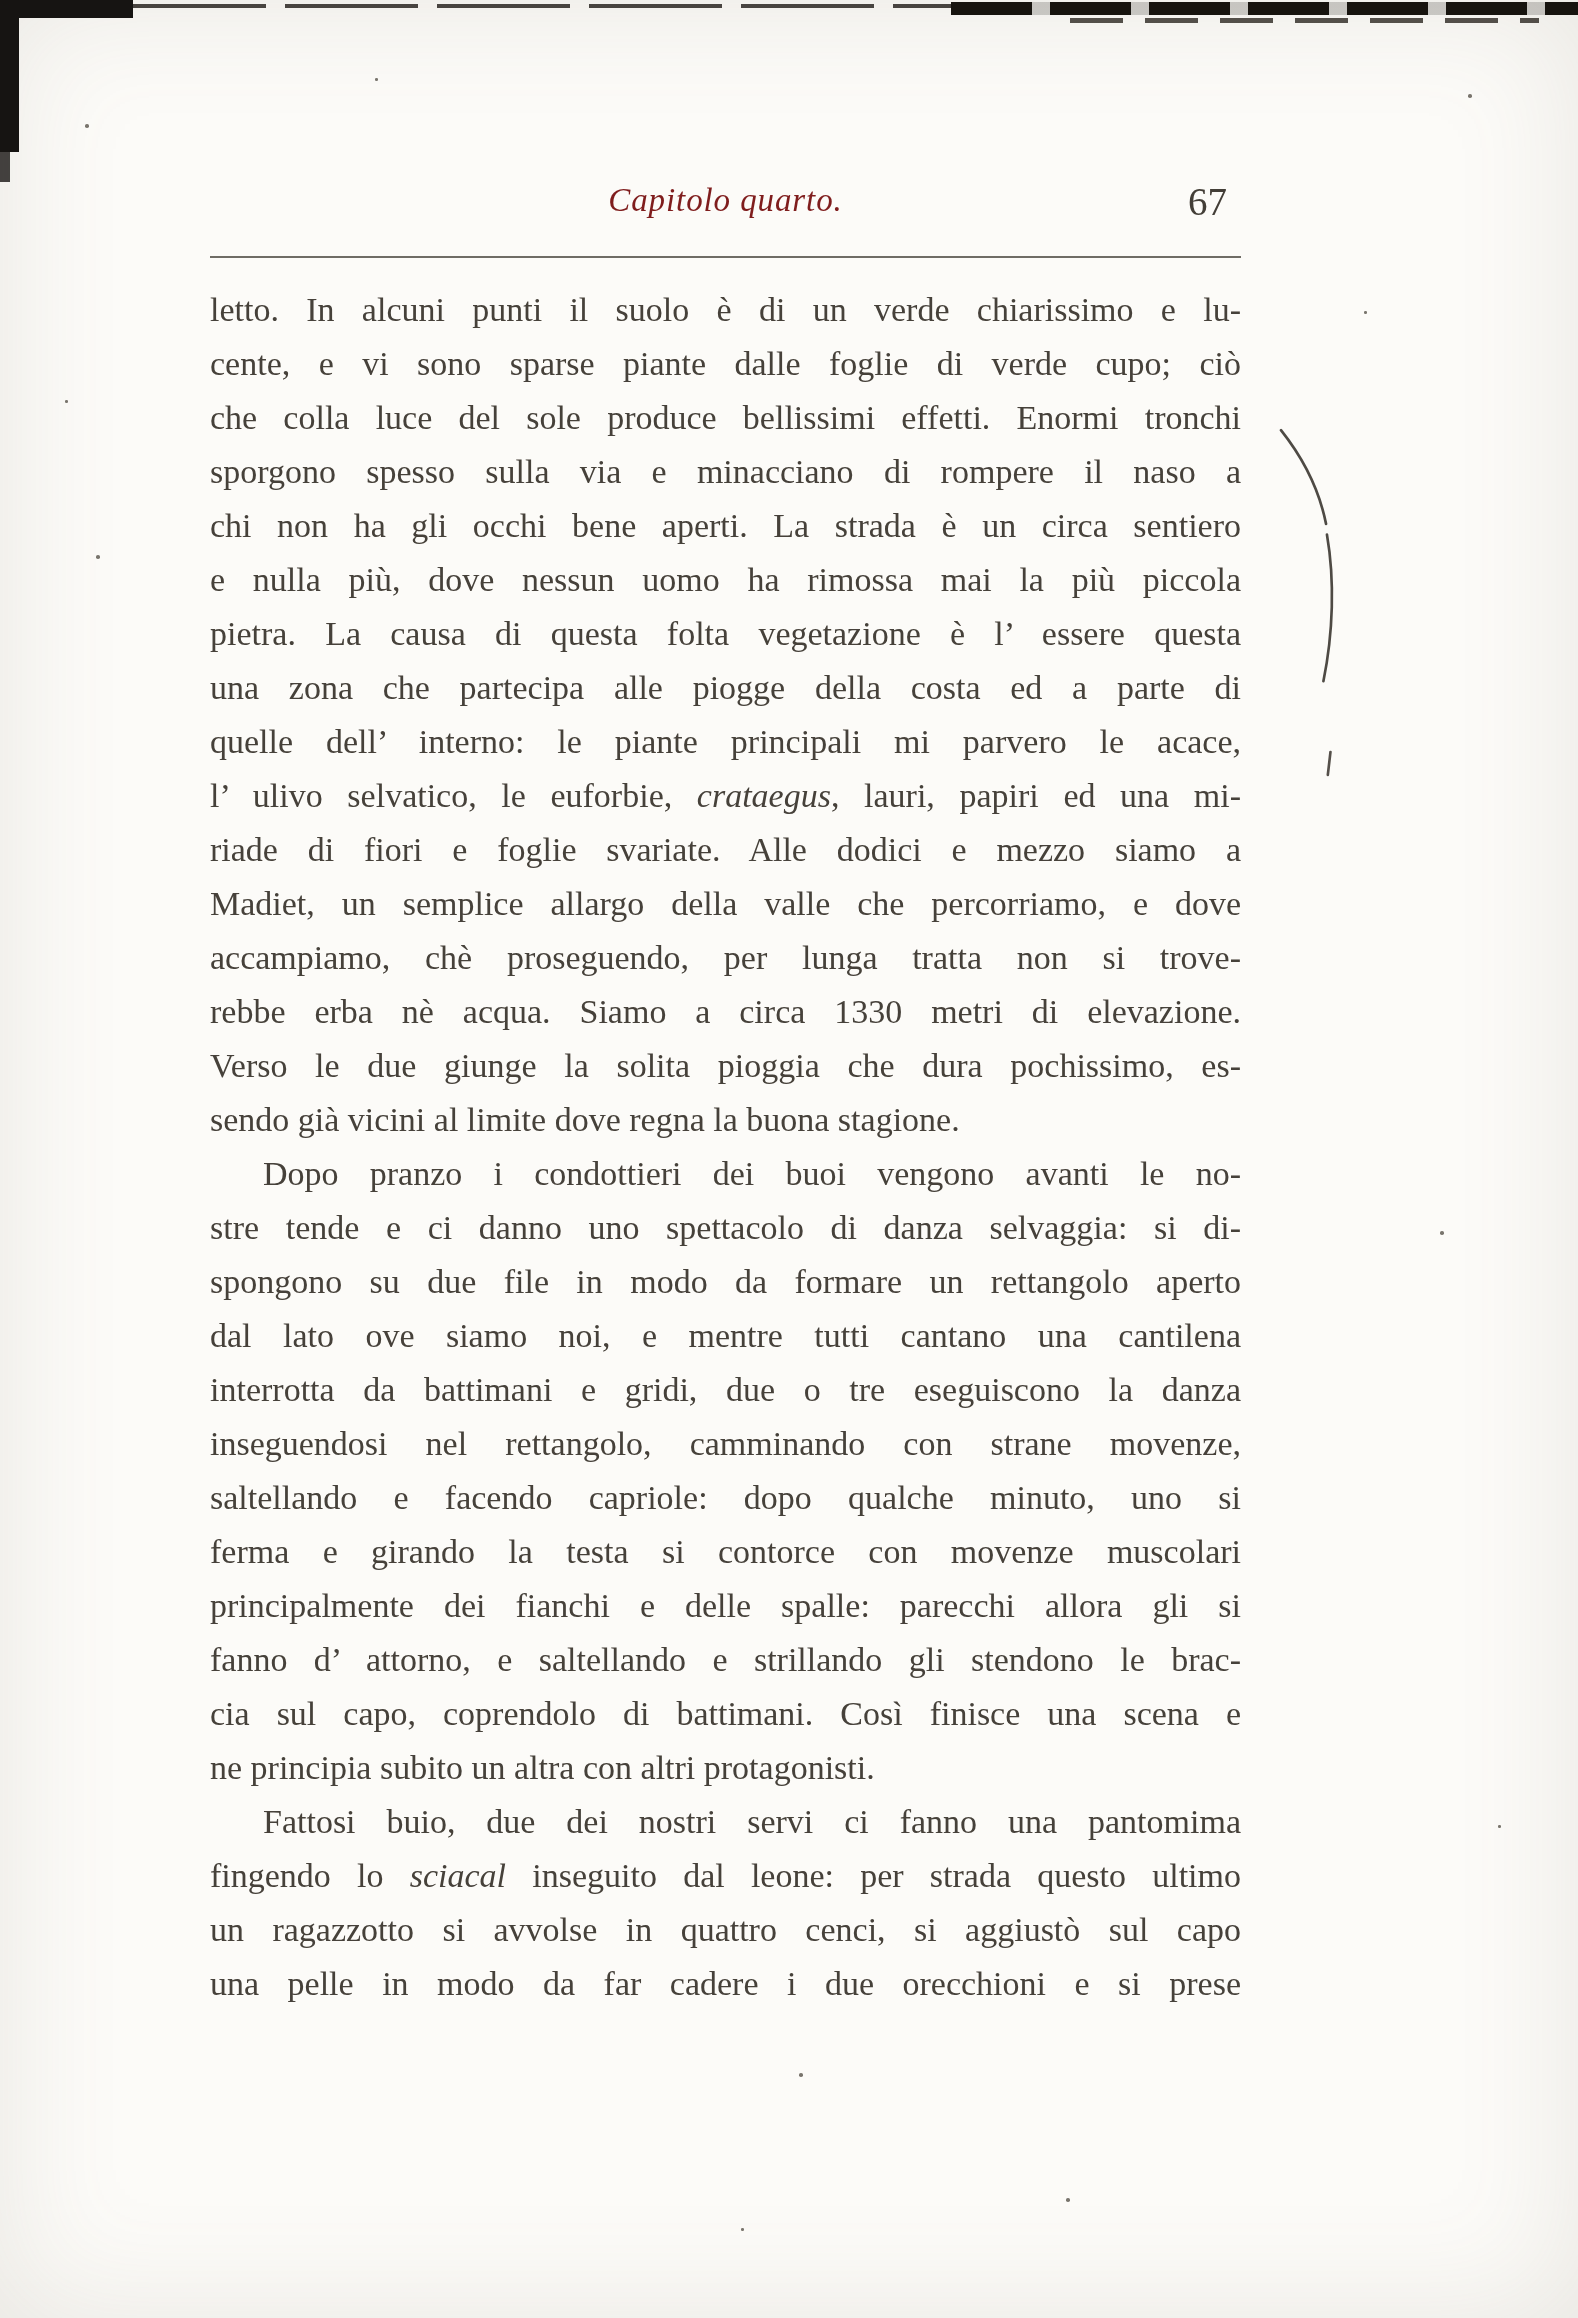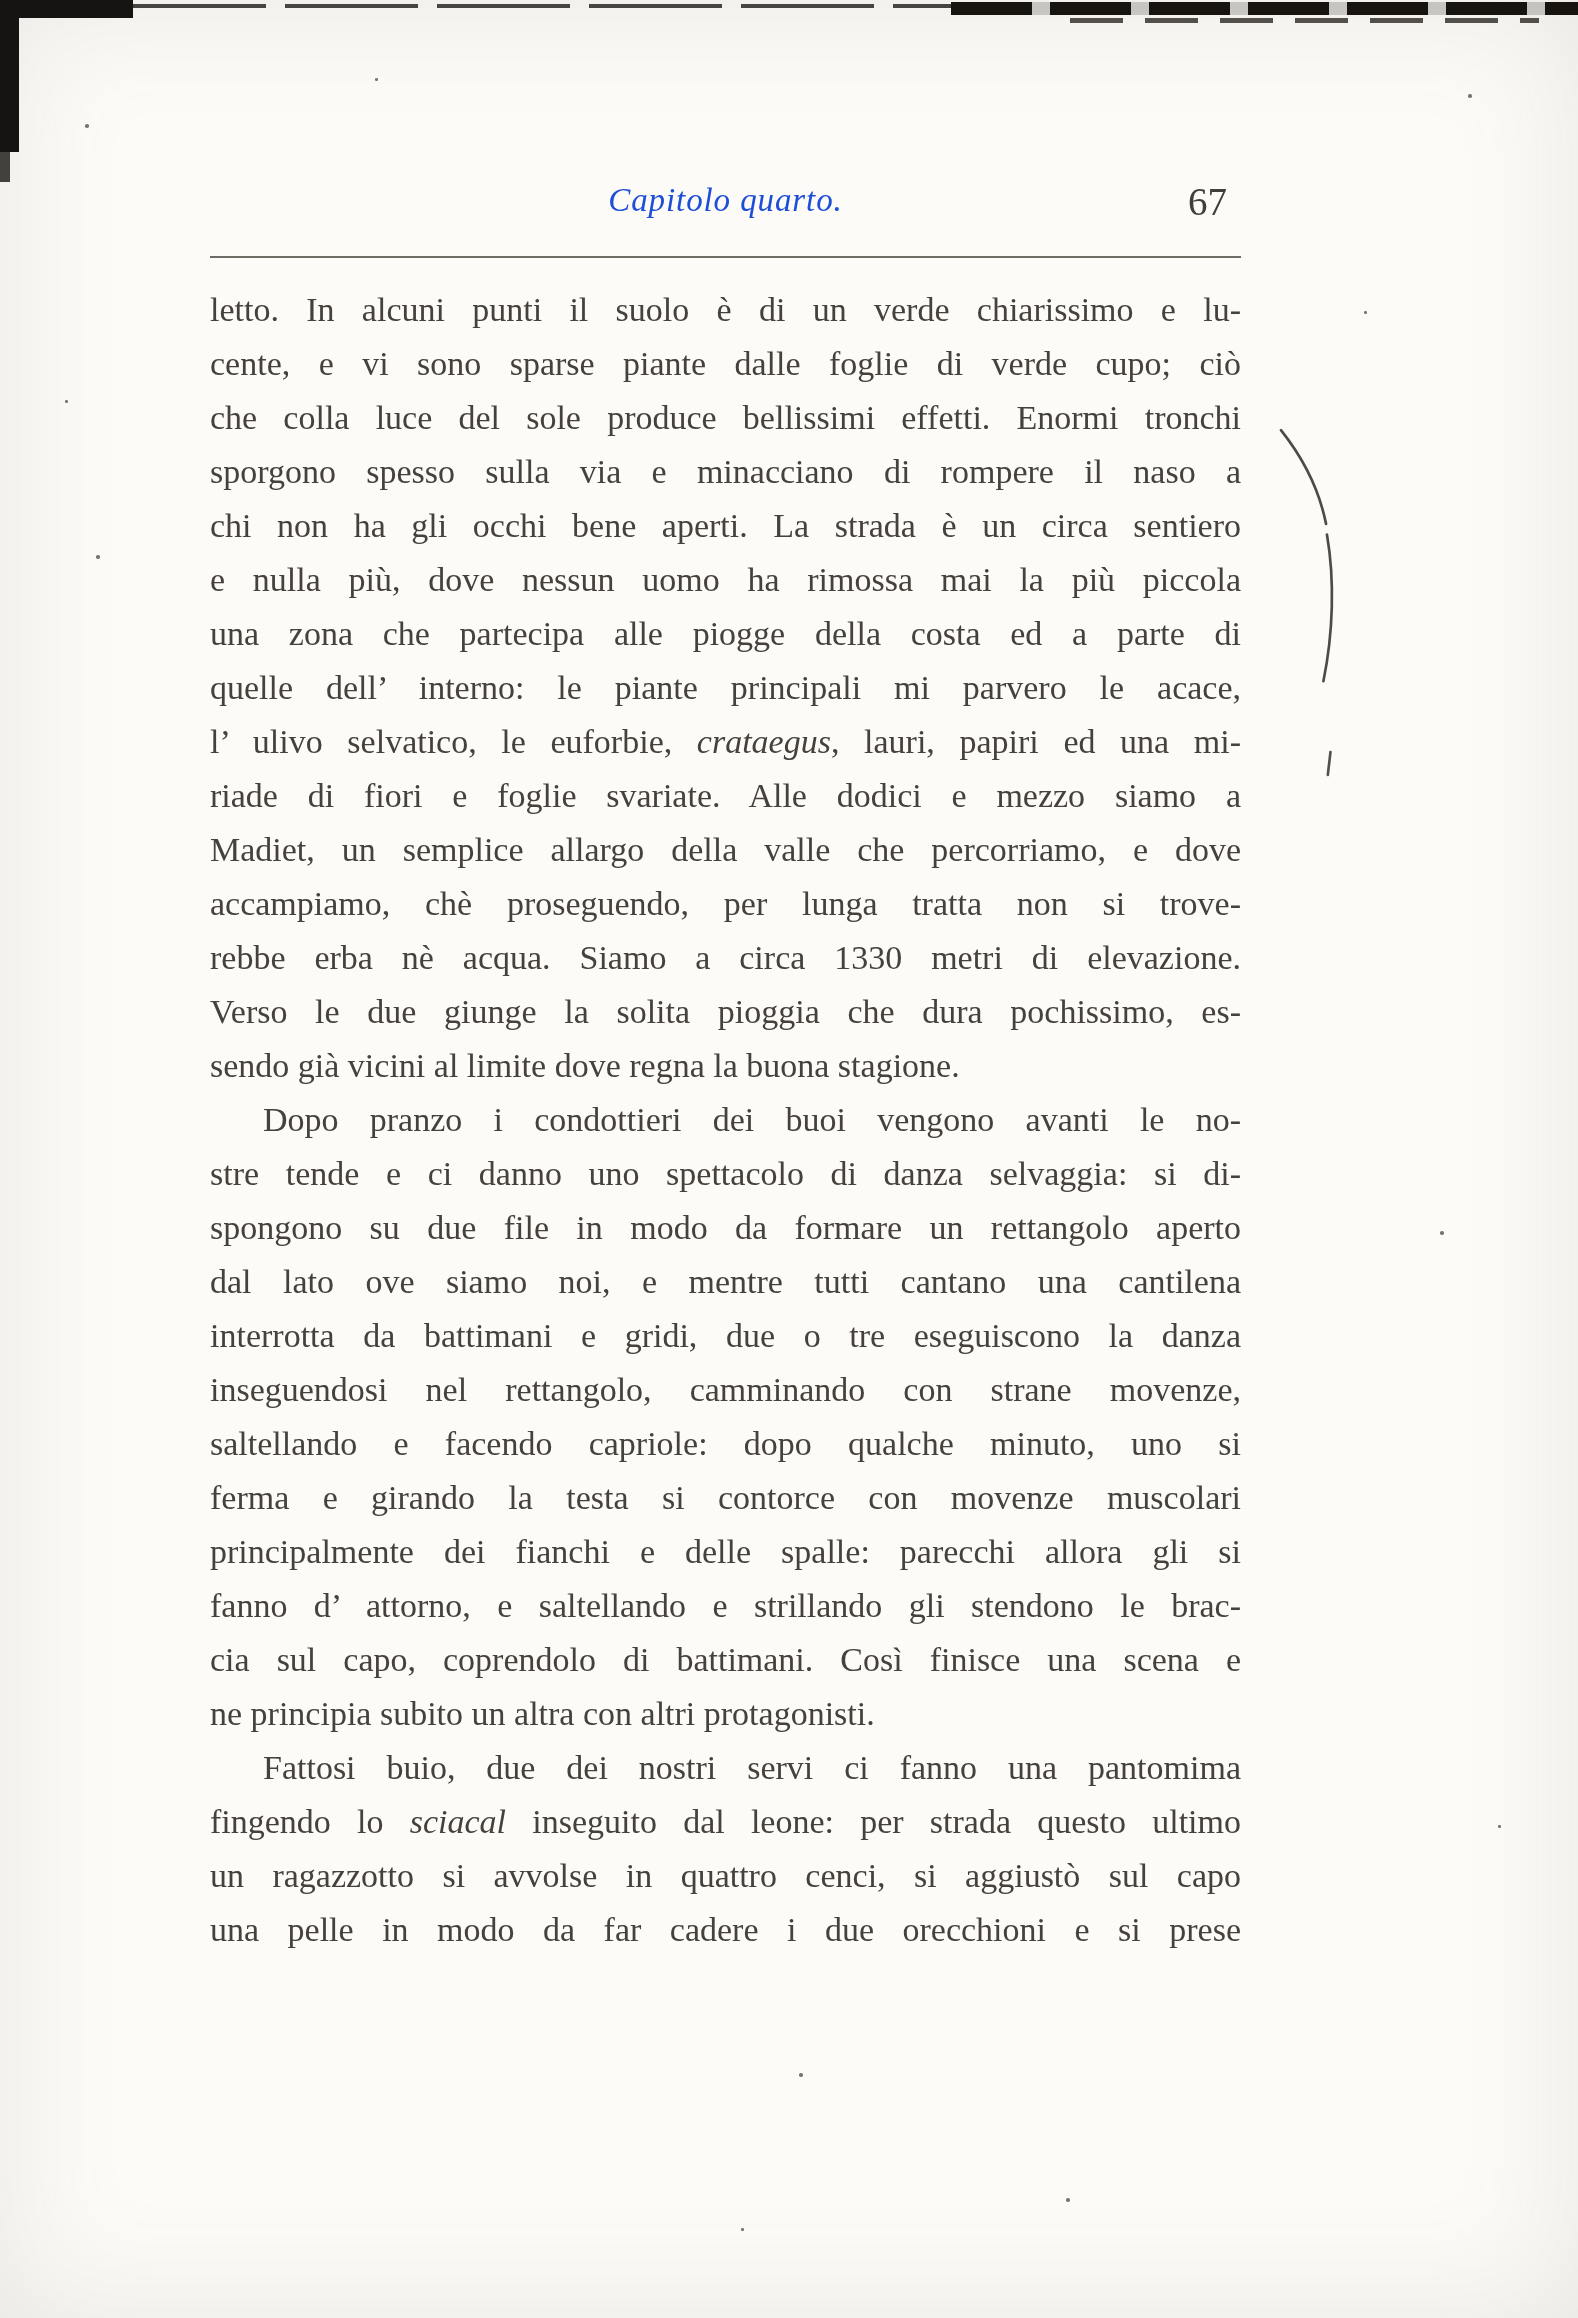--- a/index.html
+++ b/index.html
@@ -23,21 +23,21 @@
     width: 1031px;
     height: 55px;
   }
   .chapter {
     position: absolute;
     left: 0; right: 0;
     text-align: center;
     font-style: italic;
     font-size: 33px;
     letter-spacing: 0.9px;
-    color: #1d4ed8;
+    color: #7f1d1d;
   }
   .pagenum {
     position: absolute;
     right: 14px;
     top: -3.5px;
     font-size: 39px;
     color: #433e37;
   }
   .rule {
     position: absolute;
@@ -124,20 +124,21 @@
   </div>
   <div class="rule"></div>
 
   <div class="body">
       <div class="line"><span>letto. In alcuni punti il suolo è di un verde chiarissimo e lu-</span></div>
       <div class="line"><span>cente, e vi sono sparse piante dalle foglie di verde cupo; ciò</span></div>
       <div class="line"><span>che colla luce del sole produce bellissimi effetti. Enormi tronchi</span></div>
       <div class="line"><span>sporgono spesso sulla via e minacciano di rompere il naso a</span></div>
       <div class="line"><span>chi non ha gli occhi bene aperti. La strada è un circa sentiero</span></div>
       <div class="line"><span>e nulla più, dove nessun uomo ha rimossa mai la più piccola</span></div>
+      <div class="line"><span>pietra. La causa di questa folta vegetazione è l’ essere questa</span></div>
       <div class="line"><span>una zona che partecipa alle piogge della costa ed a parte di</span></div>
       <div class="line"><span>quelle dell’ interno: le piante principali mi parvero le acace,</span></div>
       <div class="line"><span>l’ ulivo selvatico, le euforbie, </span><em>crataegus</em><span>, lauri, papiri ed una mi-</span></div>
       <div class="line"><span>riade di fiori e foglie svariate. Alle dodici e mezzo siamo a</span></div>
       <div class="line"><span>Madiet, un semplice allargo della valle che percorriamo, e dove</span></div>
       <div class="line"><span>accampiamo, chè proseguendo, per lunga tratta non si trove-</span></div>
       <div class="line"><span>rebbe erba nè acqua. Siamo a circa 1330 metri di elevazione.</span></div>
       <div class="line"><span>Verso le due giunge la solita pioggia che dura pochissimo, es-</span></div>
       <div class="line parlast"><span>sendo già vicini al limite dove regna la buona stagione.</span></div>
       <div class="line indent"><span>Dopo pranzo i condottieri dei buoi vengono avanti le no-</span></div>

